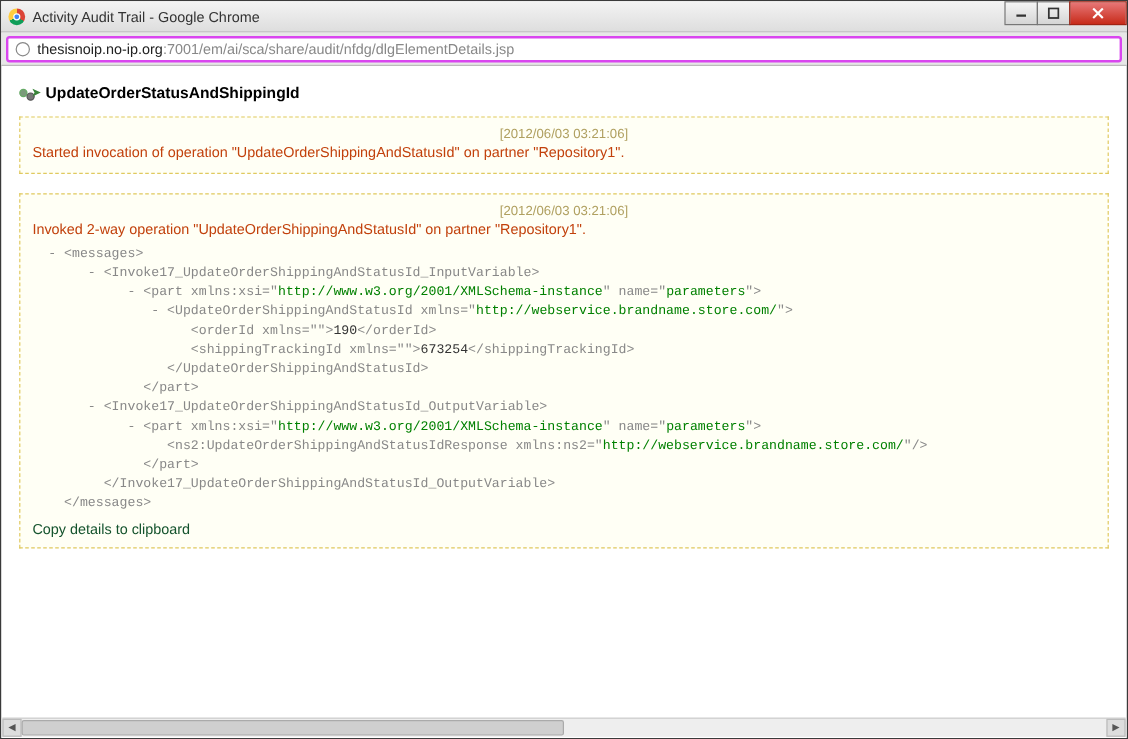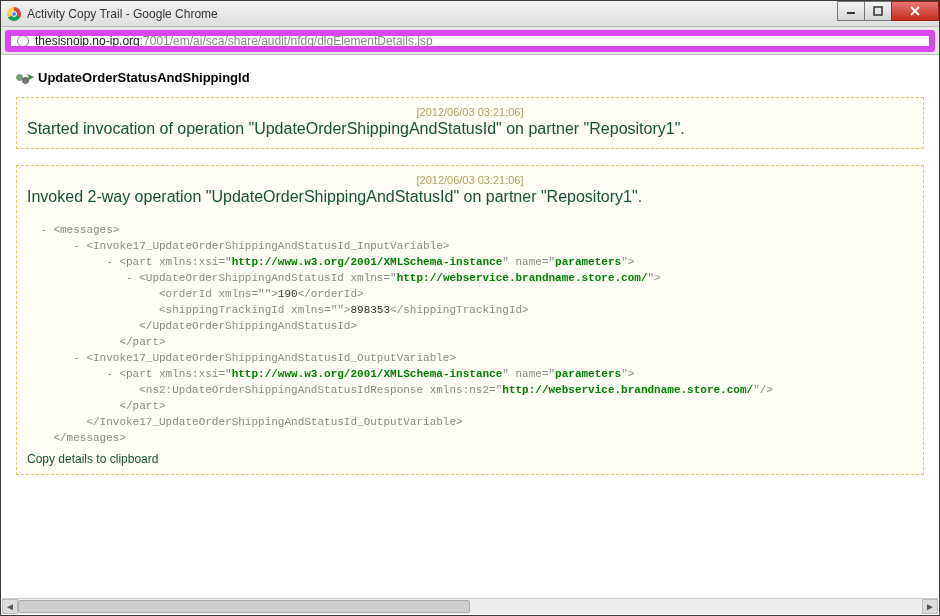--- a/index.html
+++ b/index.html
@@ -11,44 +11,44 @@
   .chrome-icon { width: 14px; height: 14px; margin: 0 6px; position: relative; }
   .chrome-icon .c1 { position:absolute; width:14px; height:14px; border-radius:50%; background: conic-gradient(#db4437 0 120deg,#0f9d58 120deg 240deg,#ffcd40 240deg 360deg);}
   .chrome-icon .c2 { position:absolute; left:4px; top:4px; width:6px; height:6px; border-radius:50%; background:#4285f4; border:1px solid #fff;}
   .title-text { font-size: 12px; color: #333; }
   .win-controls { position: absolute; right: 0; top: 0; display: flex; height: 20px; }
   .win-btn { width: 28px; height: 20px; border: 1px solid #777; margin-left: -1px; display:flex; align-items:center; justify-content:center; background: linear-gradient(#f5f5f5,#d5d5d5); }
   .win-btn.close { width: 48px; background: linear-gradient(#e77777,#c72b1a); border-color:#a02314; color:#fff; }
   .win-btn svg { display:block; }
 
   .addr-bar { height: 28px; background: #e7e7e7; border-bottom: 1px solid #bbb; display:flex; align-items:center; padding: 0 4px; }
-  .addr-input { flex:1; height: 22px; background:#fff; border:6px solid #d946ef; border-radius:3px; display:flex; align-items:center; padding:0 6px; font-size:12px; color:#666; overflow:hidden; white-space:nowrap; }
+  .addr-input { flex:1; height: 22px; background:#fff; border:2px solid #d946ef; border-radius:3px; display:flex; align-items:center; padding:0 6px; font-size:12px; color:#666; overflow:hidden; white-space:nowrap; }
   .globe { width:12px; height:12px; border:1px solid #888; border-radius:50%; margin-right:6px; flex-shrink:0; }
   .addr-host { color:#222; }
   .addr-path { color:#888; }
 
   .content-area { position:absolute; top:55px; left:1px; right:1px; bottom:17px; overflow-y:scroll; background:#fff; }
   .content-inner { padding: 10px 14px 40px 14px; }
 
   .page-heading { display:flex; align-items:center; font-weight:bold; font-size:13px; margin: 4px 0 12px 0; color:#000; }
   .gears { width:16px; height:12px; margin-right:6px; position:relative; }
   .gears .g { position:absolute; border-radius:50%; background:#8a8; border:1px solid #6a6; }
   .gears .g1 { width:7px; height:7px; left:0; top:2px; background:#7a9a7a; }
   .gears .g2 { width:7px; height:7px; left:6px; top:5px; background:#777; border-color:#555; }
   .gears .arrow { position:absolute; right:-2px; top:0; font-size:9px; color:#3a843a; }
 
   .audit-box { border: 1px dashed #e0c95f; background: #fffff5; padding: 8px 10px; margin-bottom: 16px; }
   .ts { color:#b0a060; font-size:11px; margin-bottom:2px;text-align:center; }
-  .msg { color:#14532d; font-size:16px; margin-bottom:2px; }
+  .msg { color:#c2410c; font-size:12px; margin-bottom:2px; }
 
-  .xml-tree { font-family: "Courier New", monospace; font-size: 11px; color:#888; line-height:16px; margin-top:16px; }
+  .xml-tree { font-family: "Courier New", monospace; font-size: 11px; color:#888; line-height:16px; margin-top:6px; }
   .xml-tree .line { white-space: pre; }
   .xml-tree .tag { color:#888; }
   .xml-tree .val { color:#333; }
-  .xml-tree .attr-bold { color:#008000; font-weight:bold; }
+  .xml-tree .attr-bold { color:#008000; font-weight:normal; }
 
   .copy-link { color:#14532d; font-size:12px; display:inline-block; margin-top:6px; cursor:pointer; }
 
   .h-scrollbar { position:absolute; left:1px; right:1px; bottom:1px; height:16px; background:#eee; border-top:1px solid #ccc; display:flex; align-items:center; }
   .h-scrollbar .arrow { width:16px; height:15px; background:#ddd; border:1px solid #bbb; display:flex; align-items:center; justify-content:center; color:#555; font-size:10px; }
   .h-scrollbar .track { flex:1; height:15px; position:relative; }
   .h-scrollbar .thumb { position:absolute; left:0; width:50%; top:1px; height:13px; background:#cfcfcf; border:1px solid #aaa; border-radius:2px; }
 
   ::-webkit-scrollbar { width:16px; }
   ::-webkit-scrollbar-track { background:#eee; }
@@ -57,21 +57,21 @@
 </head>
 <body>
 
 <div class="window-frame">
 
   <div class="titlebar">
     <div class="chrome-icon">
         <div class="c1"></div>
         <div class="c2"></div>
       </div>
-    <div class="title-text">Activity Copy Trail - Google Chrome</div>
+    <div class="title-text">Activity Audit Trail - Google Chrome</div>
     <div class="win-controls">
       <div class="win-btn">
           <svg width="10" height="10">
             <line x1="1" y1="7" x2="9" y2="7" stroke="#333" stroke-width="2"></line>
           </svg>
         </div>
       <div class="win-btn">
           <svg width="10" height="10">
             <rect x="1" y="1" width="8" height="8" fill="none" stroke="#333" stroke-width="1.5"></rect>
           </svg>
@@ -113,21 +113,21 @@
       <div class="audit-box">
         <div class="ts">[2012/06/03 03:21:06]</div>
         <div class="msg">Invoked 2-way operation "UpdateOrderShippingAndStatusId" on partner "Repository1".</div>
 
         <div class="xml-tree">
 <div class="line"><span class="tag">  - &lt;messages&gt;</span></div>
 <div class="line"><span class="tag">       - &lt;Invoke17_UpdateOrderShippingAndStatusId_InputVariable&gt;</span></div>
 <div class="line"><span class="tag">            - &lt;part xmlns:xsi="</span><span class="attr-bold">http://www.w3.org/2001/XMLSchema-instance</span><span class="tag">" name="</span><span class="attr-bold">parameters</span><span class="tag">"&gt;</span></div>
 <div class="line"><span class="tag">               - &lt;UpdateOrderShippingAndStatusId xmlns="</span><span class="attr-bold">http://webservice.brandname.store.com/</span><span class="tag">"&gt;</span></div>
 <div class="line"><span class="tag">                    &lt;orderId xmlns=""&gt;</span><span class="val">190</span><span class="tag">&lt;/orderId&gt;</span></div>
-<div class="line"><span class="tag">                    &lt;shippingTrackingId xmlns=""&gt;</span><span class="val">898353</span><span class="tag">&lt;/shippingTrackingId&gt;</span></div>
+<div class="line"><span class="tag">                    &lt;shippingTrackingId xmlns=""&gt;</span><span class="val">673254</span><span class="tag">&lt;/shippingTrackingId&gt;</span></div>
 <div class="line"><span class="tag">                 &lt;/UpdateOrderShippingAndStatusId&gt;</span></div>
 <div class="line"><span class="tag">              &lt;/part&gt;</span></div>
 <div class="line"><span class="tag">       - &lt;Invoke17_UpdateOrderShippingAndStatusId_OutputVariable&gt;</span></div>
 <div class="line"><span class="tag">            - &lt;part xmlns:xsi="</span><span class="attr-bold">http://www.w3.org/2001/XMLSchema-instance</span><span class="tag">" name="</span><span class="attr-bold">parameters</span><span class="tag">"&gt;</span></div>
 <div class="line"><span class="tag">                 &lt;ns2:UpdateOrderShippingAndStatusIdResponse xmlns:ns2="</span><span class="attr-bold">http://webservice.brandname.store.com/</span><span class="tag">"/&gt;</span></div>
 <div class="line"><span class="tag">              &lt;/part&gt;</span></div>
 <div class="line"><span class="tag">         &lt;/Invoke17_UpdateOrderShippingAndStatusId_OutputVariable&gt;</span></div>
 <div class="line"><span class="tag">    &lt;/messages&gt;</span></div>
         </div>
 

